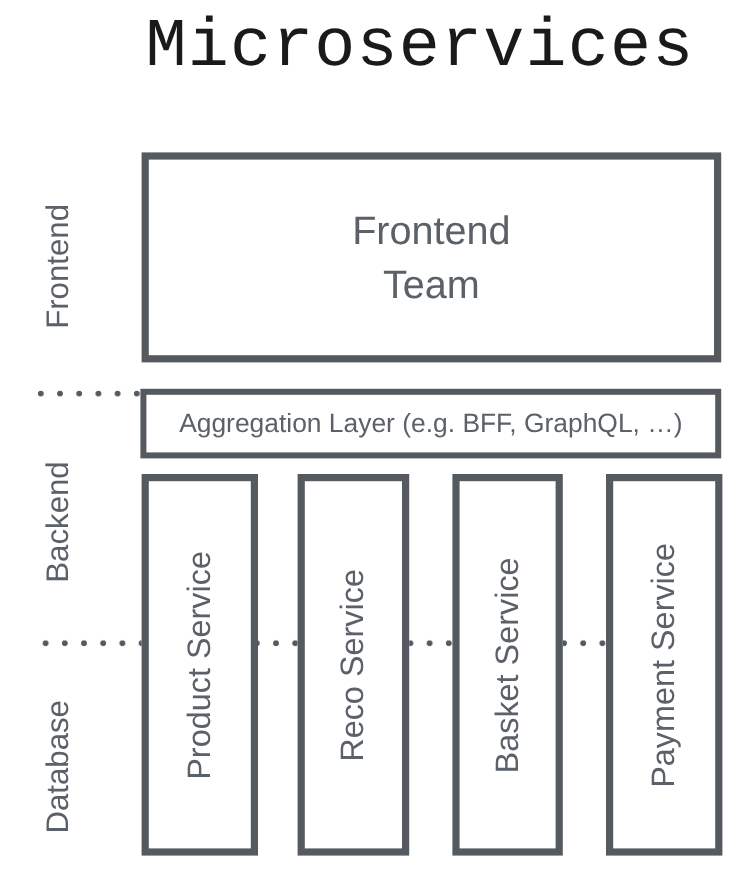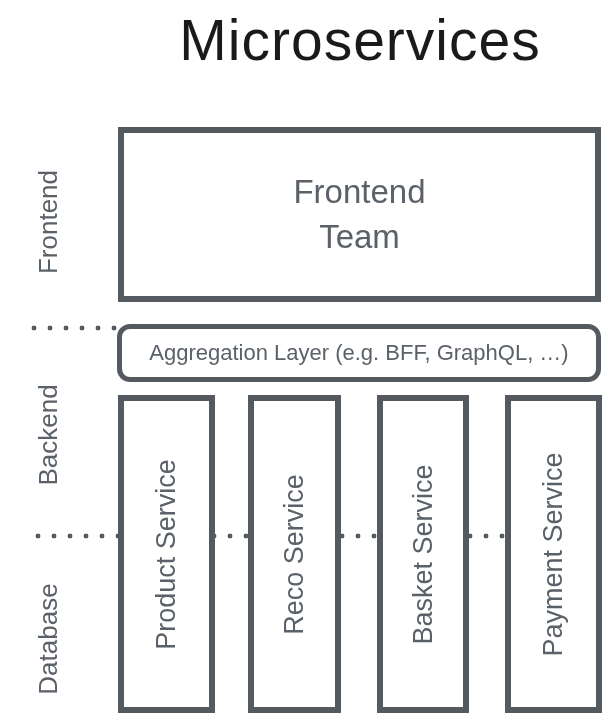--- a/index.html
+++ b/index.html
@@ -11,24 +11,24 @@
   html,body{margin:0;padding:0;background:#fff;}
   .canvas{
     position:relative;
     width:614px;height:726px;
     background:var(--bg);
     overflow:hidden;
     font-family:"Liberation Sans", sans-serif;
   }
   .title{
     position:absolute;
-    left:118px;top:4px;width:484px;
+    left:108px;top:4px;width:484px;
     margin:0;
     text-align:center;
-    font-family:Liberation Sans, sans-serif;
+    font-family:Liberation Mono, monospace;
     font-weight:500;
     font-size:57px;
     line-height:72px;
     letter-spacing:1px;
     color:var(--title);
   }
   .box{
     position:absolute;
     box-sizing:border-box;
     background:var(--bg);
@@ -44,21 +44,20 @@
   .frontend-box .box-label{
     font-size:33px;
     line-height:1.35;
     color:var(--text);
     text-align:center;
     white-space:pre-line;
   }
   .aggregation-box{
     left:117px;top:324px;width:484px;height:58px;
     border-width:5px;
-    border-radius:13px;
   }
   .aggregation-box .box-label{
     font-size:22px;
     color:var(--text);
     white-space:nowrap;
   }
   .service-box{
     top:395px;height:318px;
   }
   .s1{left:118px;width:97px;}

